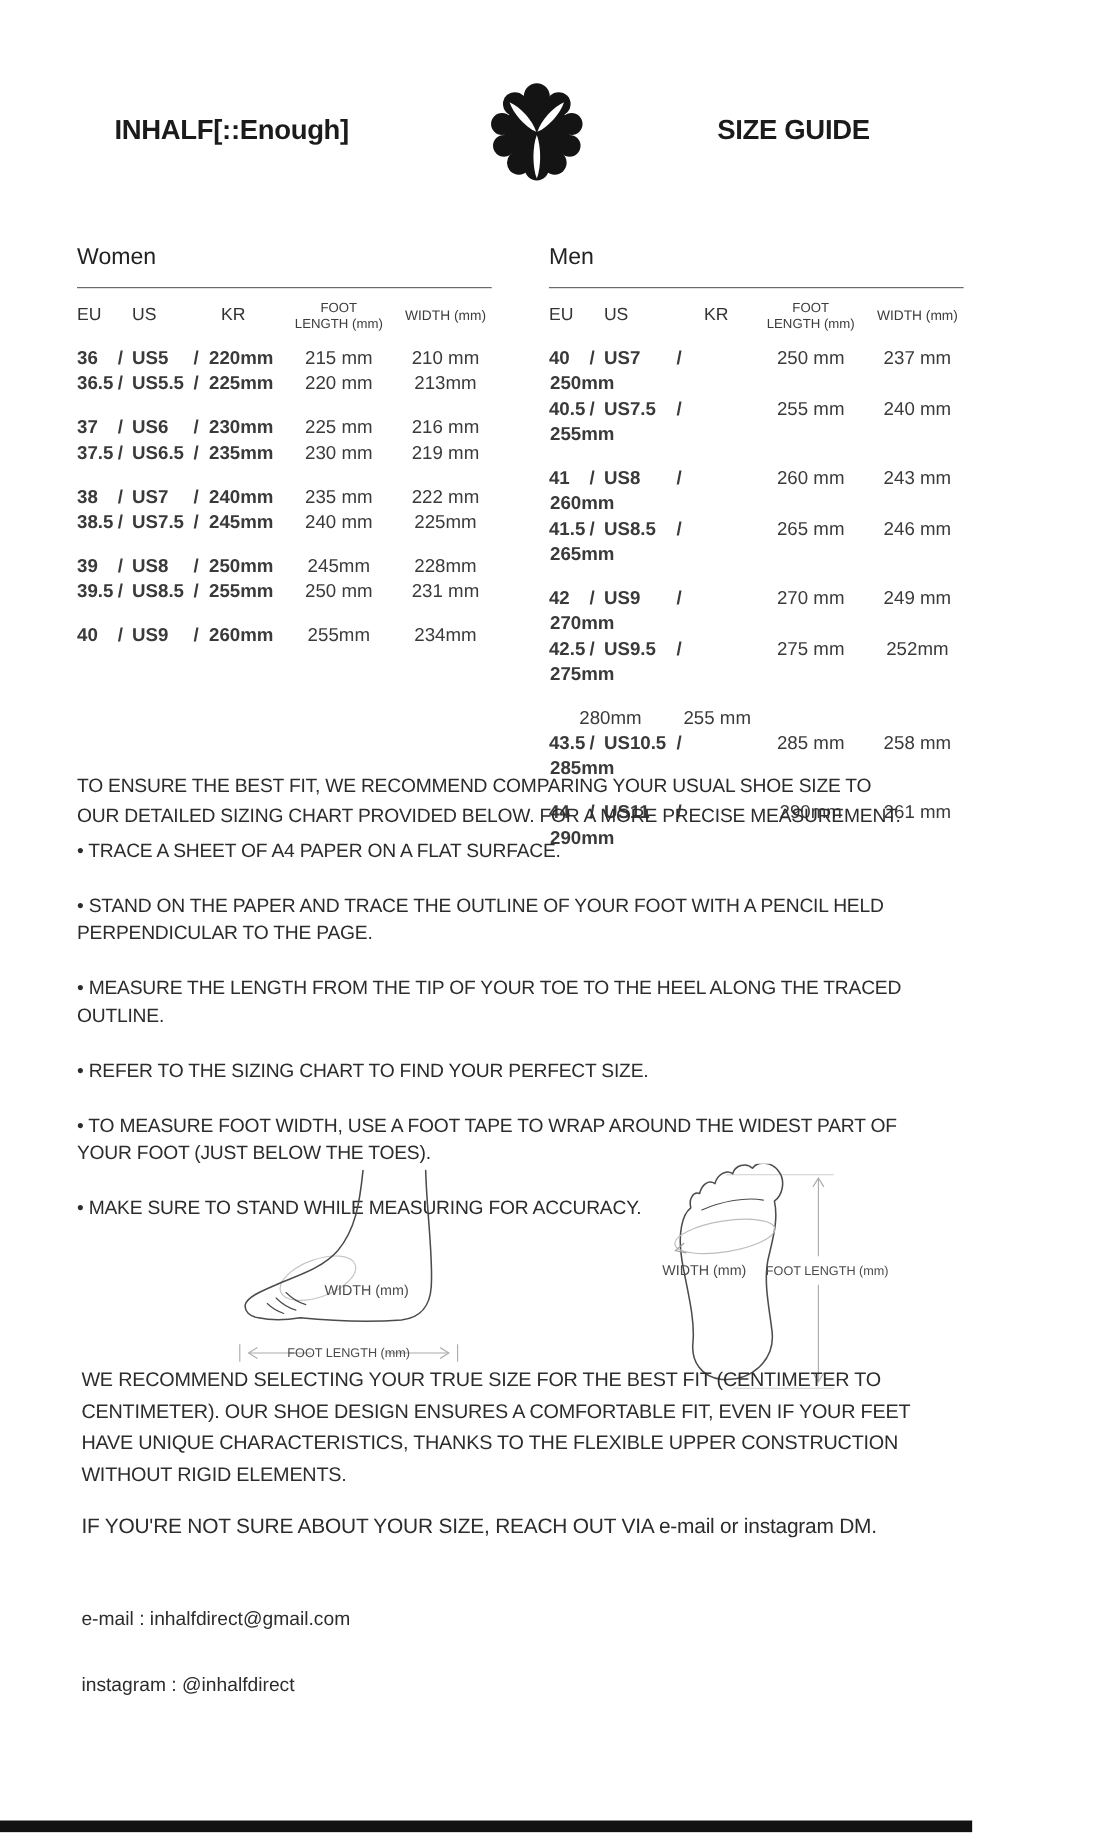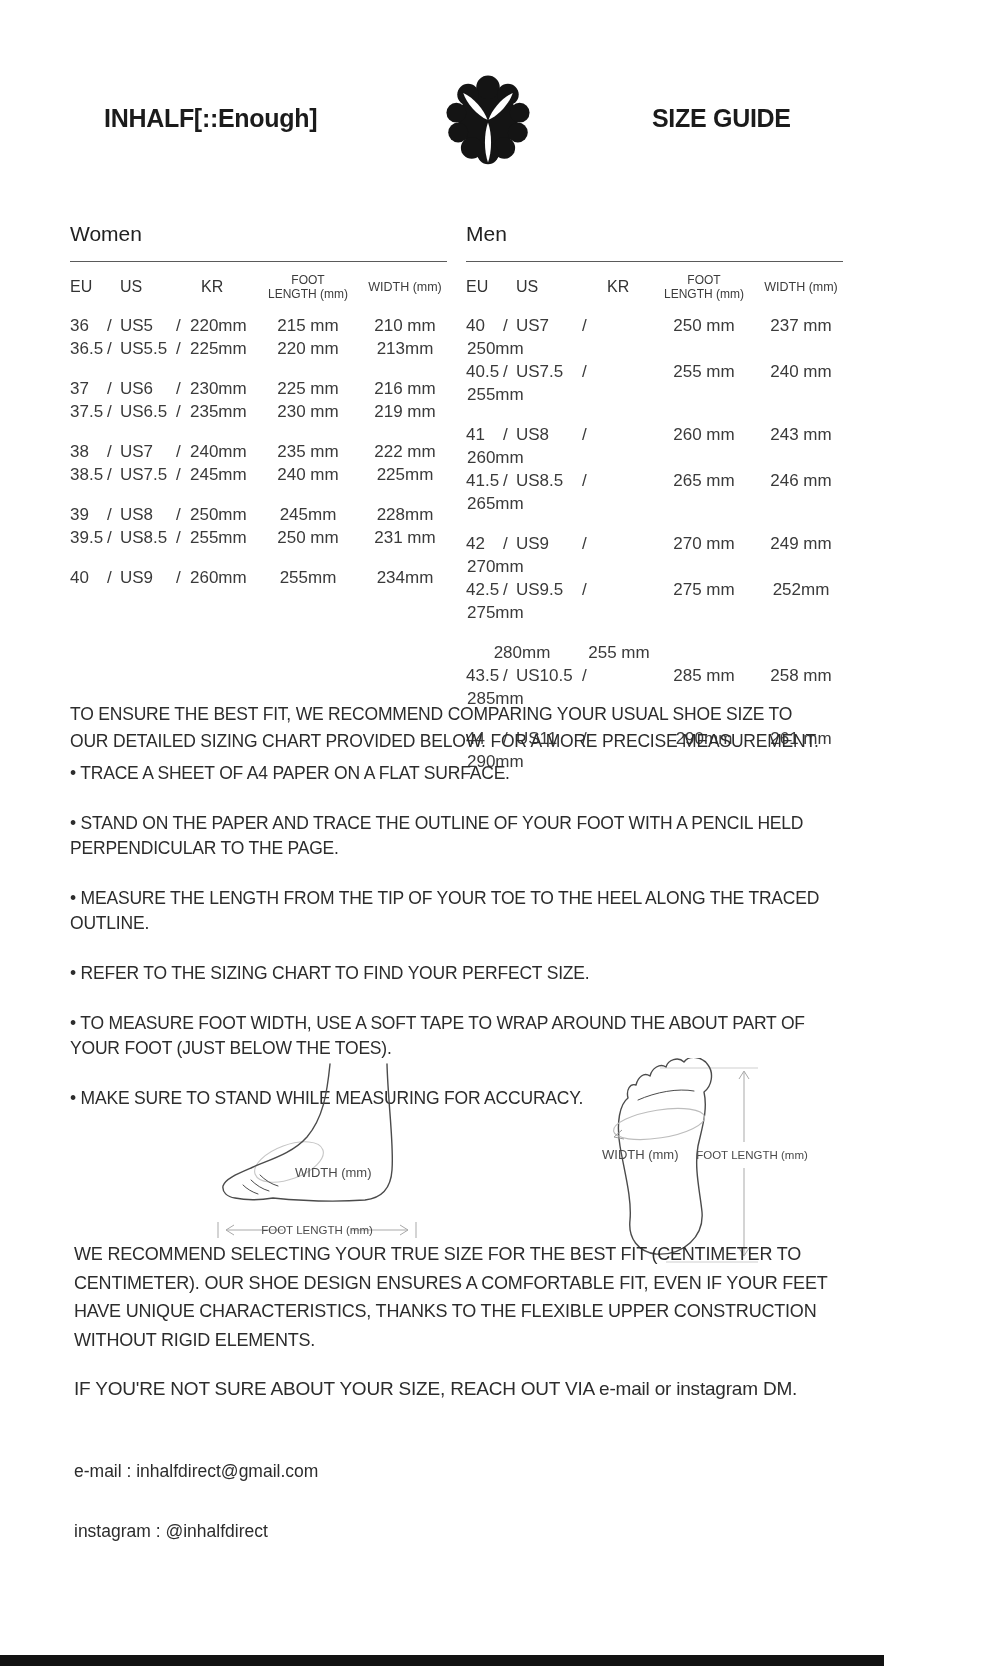--- a/index.html
+++ b/index.html
@@ -7,26 +7,26 @@
     position:relative;width:884px;height:1666px;background:#ffffff;overflow:hidden;
     font-family:"Liberation Sans","DejaVu Sans",sans-serif;color:#262626;
   }
   
   .brand{position:absolute;left:104px;top:104px;font-size:25px;font-weight:bold;letter-spacing:-0.3px;color:#1b1b1b;}
   .logo{position:absolute;left:442px;top:72px;width:92px;height:94px;}
   .size-guide-title{position:absolute;left:652px;top:104px;font-size:25px;font-weight:bold;letter-spacing:-0.3px;color:#1b1b1b;}
   
   .size-section{position:absolute;top:222px;width:377px;}
   .size-section.women{left:70px;}
-  .size-section.men{left:466px;}
+  .size-section.men{left:499px;}
   .section-title{font-size:21px;color:#222;margin:0 0 15px 0;font-weight:normal;}
   .rule{border:none;border-top:1px solid #5a5a5a;margin:0 0 11px 0;}
   .tbl-head{display:flex;align-items:center;font-size:16px;color:#333;margin-bottom:13px;}
   .cell{display:inline-block;vertical-align:top;}
-  .c-size{width:182px;}
+  .c-size{width:182px;font-weight:bold;}
   .c-len{width:112px;text-align:center;}
   .c-wid{width:82px;text-align:center;}
   .head-size{display:flex;width:182px;}
   .h-eu{width:37px;}
   .h-sl{width:13px;}
   .h-us{width:56px;}
   .men .h-us{width:66px;}
   .h-kr{padding-left:12px;}
   .h-len{width:112px;text-align:center;font-size:12px;line-height:14px;color:#3c3c3c;}
   .h-wid{width:82px;text-align:center;font-size:12.5px;color:#3c3c3c;}
@@ -248,21 +248,21 @@
   <div class="textblock intro">TO ENSURE THE BEST FIT, WE RECOMMEND COMPARING YOUR USUAL SHOE SIZE TO
 OUR DETAILED SIZING CHART PROVIDED BELOW. FOR A MORE PRECISE MEASUREMENT.</div>
 
   <div class="textblock bullets">
     <p>TRACE A SHEET OF A4 PAPER ON A FLAT SURFACE.</p>
     <p>STAND ON THE PAPER AND TRACE THE OUTLINE OF YOUR FOOT WITH A PENCIL HELD
 PERPENDICULAR TO THE PAGE.</p>
     <p>MEASURE THE LENGTH FROM THE TIP OF YOUR TOE TO THE HEEL ALONG THE TRACED
 OUTLINE.</p>
     <p>REFER TO THE SIZING CHART TO FIND YOUR PERFECT SIZE.</p>
-    <p>TO MEASURE FOOT WIDTH, USE A SOFT TAPE TO WRAP AROUND THE ABOUT PART OF
+    <p>TO MEASURE FOOT WIDTH, USE A FOOT TAPE TO WRAP AROUND THE WIDEST PART OF
 YOUR FOOT (JUST BELOW THE TOES).</p>
     <p>MAKE SURE TO STAND WHILE MEASURING FOR ACCURACY.</p>
   </div>
 
   <svg class="diagram side" width="210" height="190" viewBox="0 0 210 190">
     <ellipse class="faint" cx="76" cy="104" rx="36" ry="17" transform="rotate(-20 76 104)"></ellipse>
     <path class="sketch" d="M117,6 C114,36 110,60 94,79 C78,97 52,103 38,110 C24,116 12,121 10,128 C9,134 14,139 22,140 C36,143 48,142 60,140 C90,143 125,144 152,142 C170,140 178,128 179,112 C181,86 175,45 174,6"></path>
     <path class="sketch" style="stroke-width:1" d="M30,127 C34,131 39,134 45,136 M38,122 C43,127 49,131 56,133 M47,117 C52,122 58,126 65,128"></path>
     <text class="dlabel" x="82" y="119" font-size="13">WIDTH (mm)</text>
     <path class="measure" d="M5,164 L5,180 M203,164 L203,180 M13,172 L70,172 M138,172 L195,172"></path>

